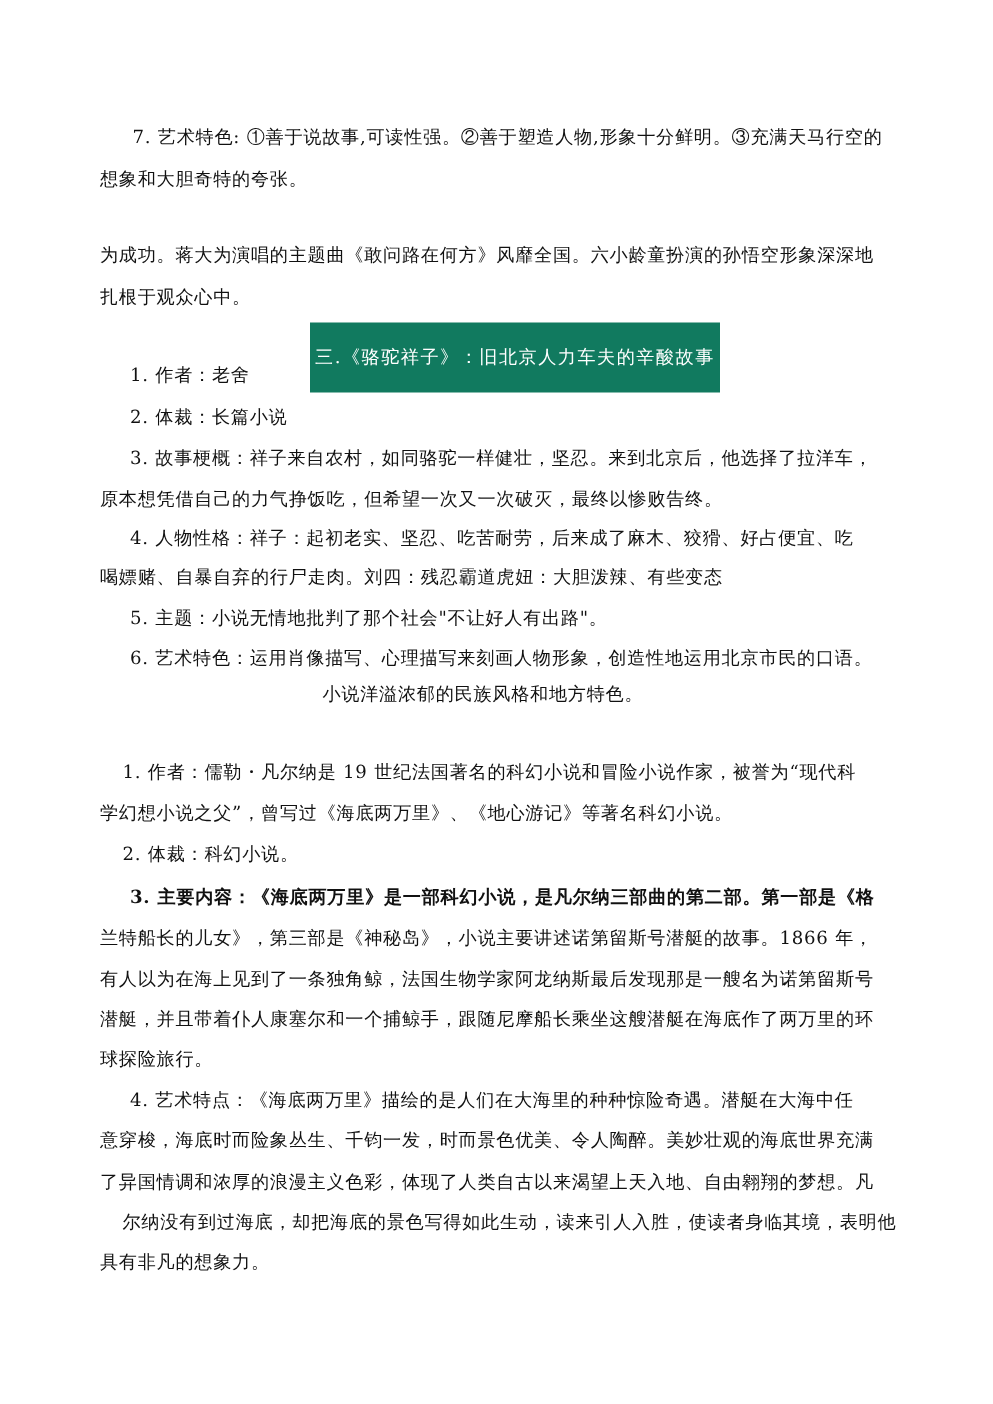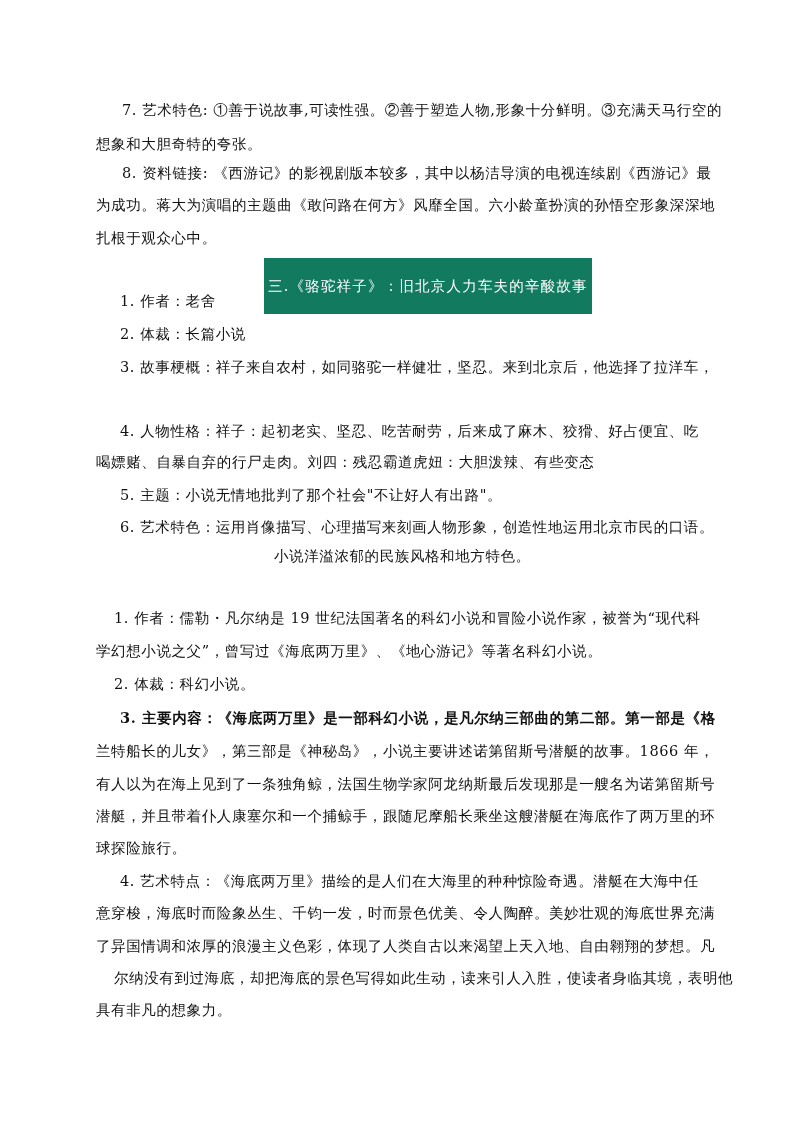--- a/index.html
+++ b/index.html
@@ -1,39 +1,39 @@
 <!DOCTYPE html>
 <html><head>
 <meta charset="utf-8">
 <style>
   html, body { margin: 0; padding: 0; background: #ffffff; }
   body { width: 794px; height: 1123px; position: relative; overflow: hidden;
          font-family: "DejaVu Serif", "Liberation Serif", serif; color: #111; }
-  .page { position: absolute; left: 16px; top: 0; width: 716px; height: 1123px; }
+  .page { position: absolute; left: 0; top: 0; width: 716px; height: 1123px; }
   .line { position: absolute; font-size: 14.5px; line-height: 20px; white-space: nowrap; letter-spacing: 0.6px; }
   .heading { position: absolute; height: 24px; line-height: 24px; background: #117a5f;
              color: #ffffff; font-size: 14.5px; white-space: nowrap; padding: 16px 4px; letter-spacing: 1.2px; }
 </style>
 </head>
 <body>
 
 <div class="page">
 
   <div class="line" style="left:106px; top:100px;">7. 艺术特色: ①善于说故事,可读性强。②善于塑造人物,形象十分鲜明。③充满天马行空的</div>
   <div class="line" style="left:80px; top:134px;">想象和大胆奇特的夸张。</div>
 
-  <div class="line" style="left:106px; top:163px;">8. 资料链接: 《西游记》的影视剧版本较多，其中以杨洁导演的电视连续剧《西游记》最</div>
   <div class="line" style="left:80px; top:195px;">为成功。蒋大为演唱的主题曲《敢问路在何方》风靡全国。六小龄童扮演的孙悟空形象深深地</div>
   <div class="line" style="left:80px; top:228px;">扎根于观众心中。</div>
 
   <div class="heading" style="left:248px; top:258px;">三.《骆驼祥子》：旧北京人力车夫的辛酸故事</div>
 
   <div class="line" style="left:104px; top:291px;">1. 作者：老舍</div>
   <div class="line" style="left:104px; top:324px;">2.  体裁：长篇小说</div>
   <div class="line" style="left:104px; top:357px;">3.  故事梗概：祥子来自农村，如同骆驼一样健壮，坚忍。来到北京后，他选择了拉洋车，</div>
+  <div class="line" style="left:80px; top:390px;">原本想凭借自己的力气挣饭吃，但希望一次又一次破灭，最终以惨败告终。</div>
   <div class="line" style="left:104px; top:421px;">4.  人物性格：祥子：起初老实、坚忍、吃苦耐劳，后来成了麻木、狡猾、好占便宜、吃</div>
   <div class="line" style="left:80px; top:452px;">喝嫖赌、自暴自弃的行尸走肉。刘四：残忍霸道虎妞：大胆泼辣、有些变态</div>
   <div class="line" style="left:104px; top:485px;">5.  主题：小说无情地批判了那个社会"不让好人有出路"。</div>
   <div class="line" style="left:104px; top:517px;">6.  艺术特色：运用肖像描写、心理描写来刻画人物形象，创造性地运用北京市民的口语。</div>
   <div class="line" style="left:258px; top:546px;text-align:right;">小说洋溢浓郁的民族风格和地方特色。</div>
 
 
   <div class="line" style="left:98px; top:608px;">1. 作者：儒勒・凡尔纳是 19 世纪法国著名的科幻小说和冒险小说作家，被誉为“现代科</div>
   <div class="line" style="left:80px; top:641px;">学幻想小说之父”，曾写过《海底两万里》、《地心游记》等著名科幻小说。</div>
   <div class="line" style="left:98px; top:674px;">2.  体裁：科幻小说。</div>

